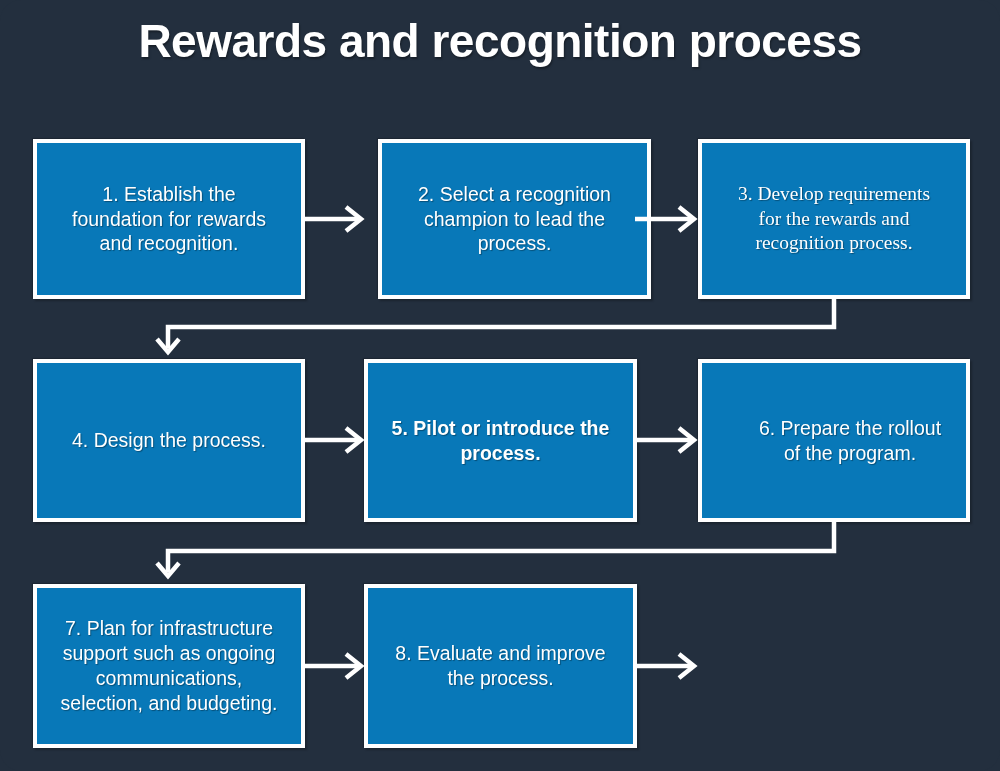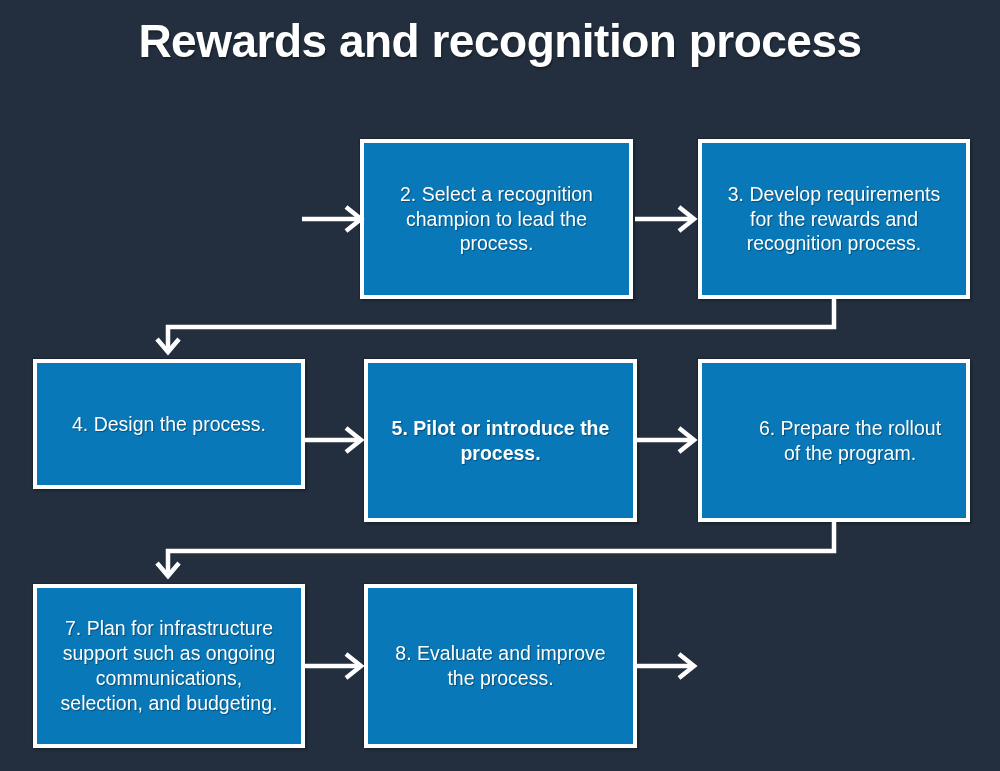--- a/index.html
+++ b/index.html
@@ -44,23 +44,23 @@
     color: var(--text, #FFFFFF);
     font-size: 19.5px;
     line-height: 1.28;
     text-align: center;
     white-space: pre-line;
     padding: 0 6px;
     text-shadow: 1px 1px 1px rgba(0,0,0,0.35);
   }
   
   .b1 { left: 33px;  top: 139px; width: 272px; height: 160px; }
-  .b2 { left: 360px; top: 139px; width: 273px; height: 160px; }
-  .b3 { left: 698px; top: 139px; width: 272px; height: 160px; }
-  .b4 { left: 33px;  top: 359px; width: 272px; height: 130px; }
+  .b2 { left: 378px; top: 139px; width: 273px; height: 160px; }
+  .b3 { left: 698px; top: 139px; width: 272px; height: 160px; font-family: Liberation Serif, serif; }
+  .b4 { left: 33px;  top: 359px; width: 272px; height: 163px; }
   .b5 { left: 364px; top: 359px; width: 273px; height: 163px; font-weight: bold; }
   .b6 { left: 698px; top: 359px; width: 272px; height: 163px; padding-left: 32px; }
   .b7 { left: 33px;  top: 584px; width: 272px; height: 164px; justify-content: center; }
   .b8 { left: 364px; top: 584px; width: 273px; height: 164px; }
   .b9 { left: 698px; top: 584px; width: 272px; height: 164px; }
 
   .connector { position: absolute; }
   .connector path,
   .connector line,
   .connector polyline {
@@ -78,20 +78,25 @@
   .a6 { left: 634px; top: 646px; }
   .e1 { left: 140px; top: 297px; }
   .e2 { left: 140px; top: 521px; }
 </style>
 </head>
 <body>
 
 <div class="canvas">
   <h1 class="title">Rewards and recognition process</h1>
 
+  <div class="step b1">
+    <span class="step-text">1. Establish the
+foundation for rewards
+and recognition.</span>
+  </div>
   <div class="step b2">
     <span class="step-text">2. Select a recognition
 champion to lead the
 process.</span>
   </div>
   <div class="step b3">
     <span class="step-text">3. Develop requirements
 for the rewards and
 recognition process.</span>
   </div>

